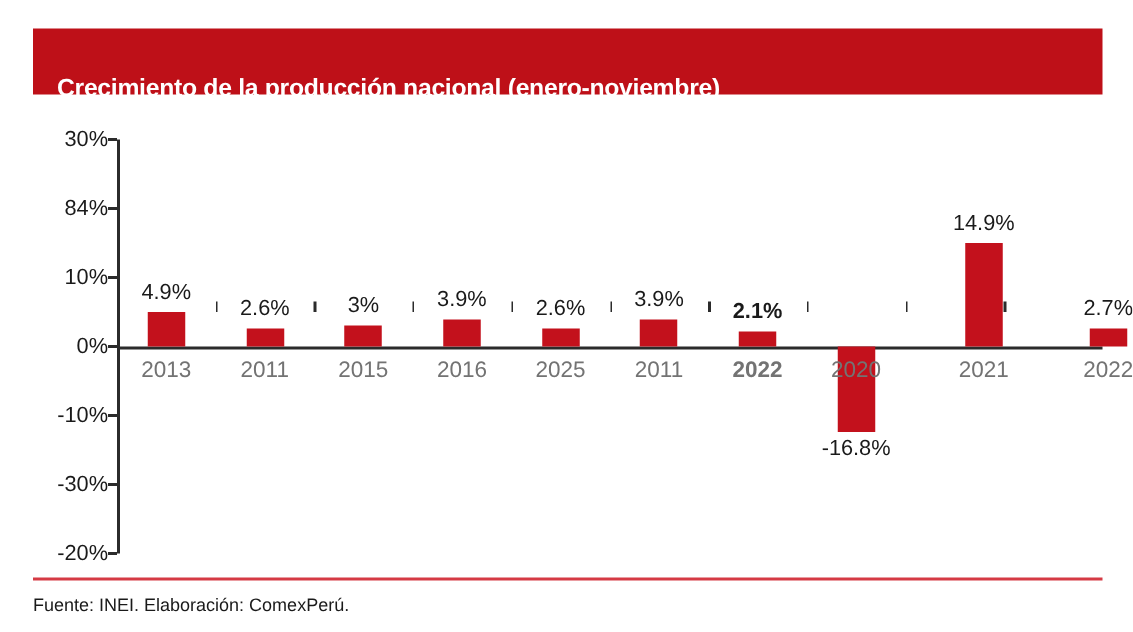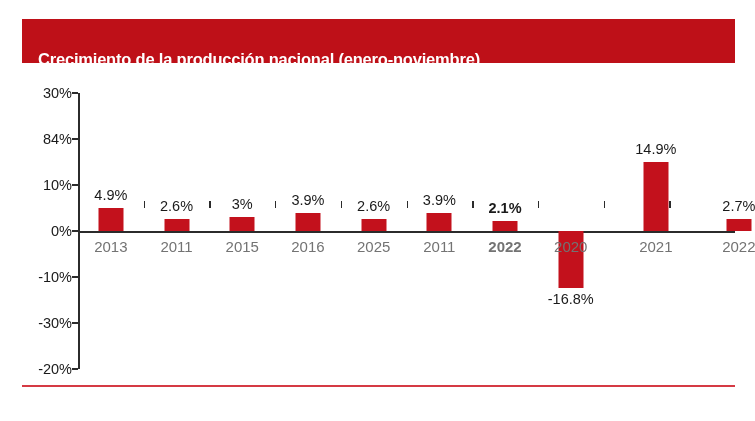--- a/index.html
+++ b/index.html
@@ -248,14 +248,15 @@
         <div class="cat-tick" style="left: 340.8px;"></div>
         <div class="cat-tick" style="left: 406.5px;"></div>
         <div class="cat-tick" style="left: 472.2px;"></div>
         <div class="cat-tick" style="left: 537.9px;"></div>
         <div class="cat-tick" style="left: 603.6px;"></div>
         <div class="cat-tick" style="left: 669.3px;"></div>
       </div>
   </div>
 
   <div id="footer-rule"></div>
+  <div id="footer-text">Fuente: INEI. Elaboración: ComexPerú.</div>
 
 </div>
 
 </body></html>

